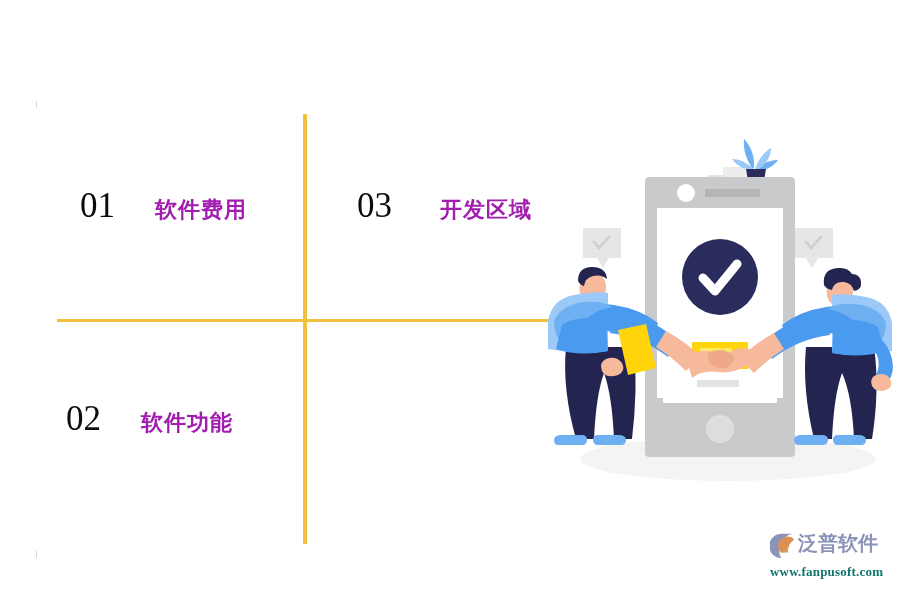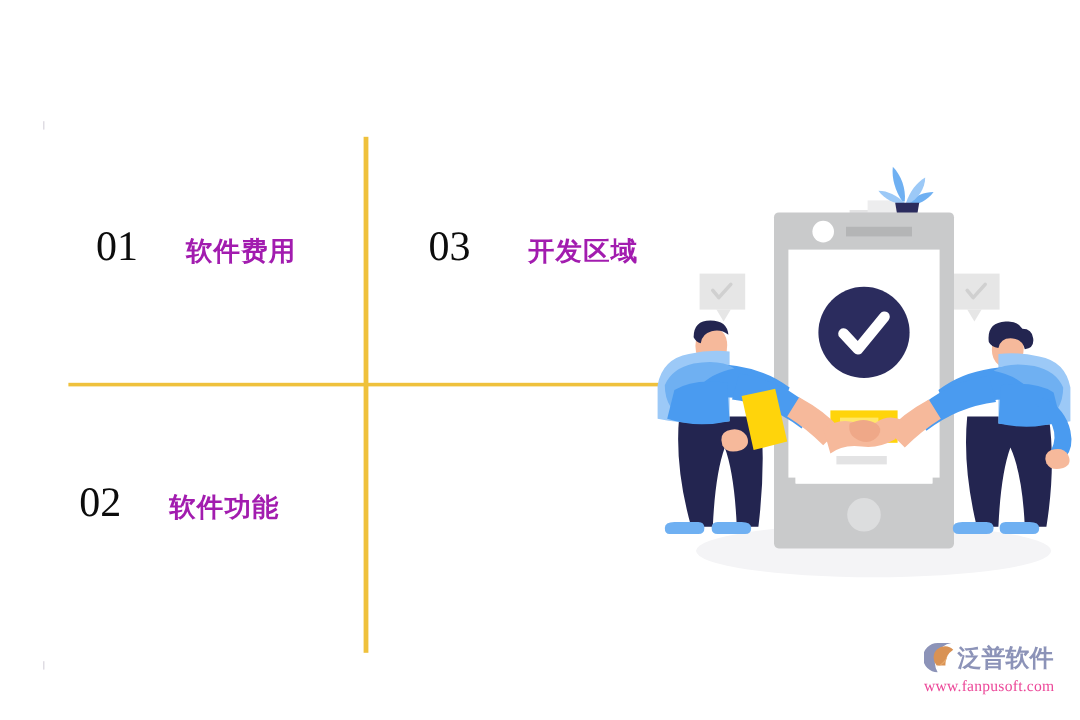--- a/index.html
+++ b/index.html
@@ -89,43 +89,42 @@
   
   #watermark {
     position: absolute;
     left: 770px;
     top: 533px;
     width: 122px;
     height: 50px;
   }
   .wm-row {
     display: flex;
-    align-items: center;
     height: 30px;
   }
   .wm-mark {
     width: 26px;
     height: 26px;
     flex: none;
   }
   .wm-cn {
     font-family: "DejaVu Sans", "Liberation Sans", sans-serif;
     font-size: 20px;
     font-weight: bold;
     color: #8c93b8;
     letter-spacing: 0px;
     margin-left: 2px;
     line-height: 1;
     white-space: nowrap;
   }
   .wm-url {
     font-family: "Liberation Serif", serif;
     font-size: 13px;
-    font-weight: normal;
-    color: #ec4899;
+    font-weight: bold;
+    color: #0f766e;
     letter-spacing: 0.2px;
     margin-top: 1px;
     white-space: nowrap;
   }
 </style>
 </head>
 <body>
 
 <div id="stage">
 

